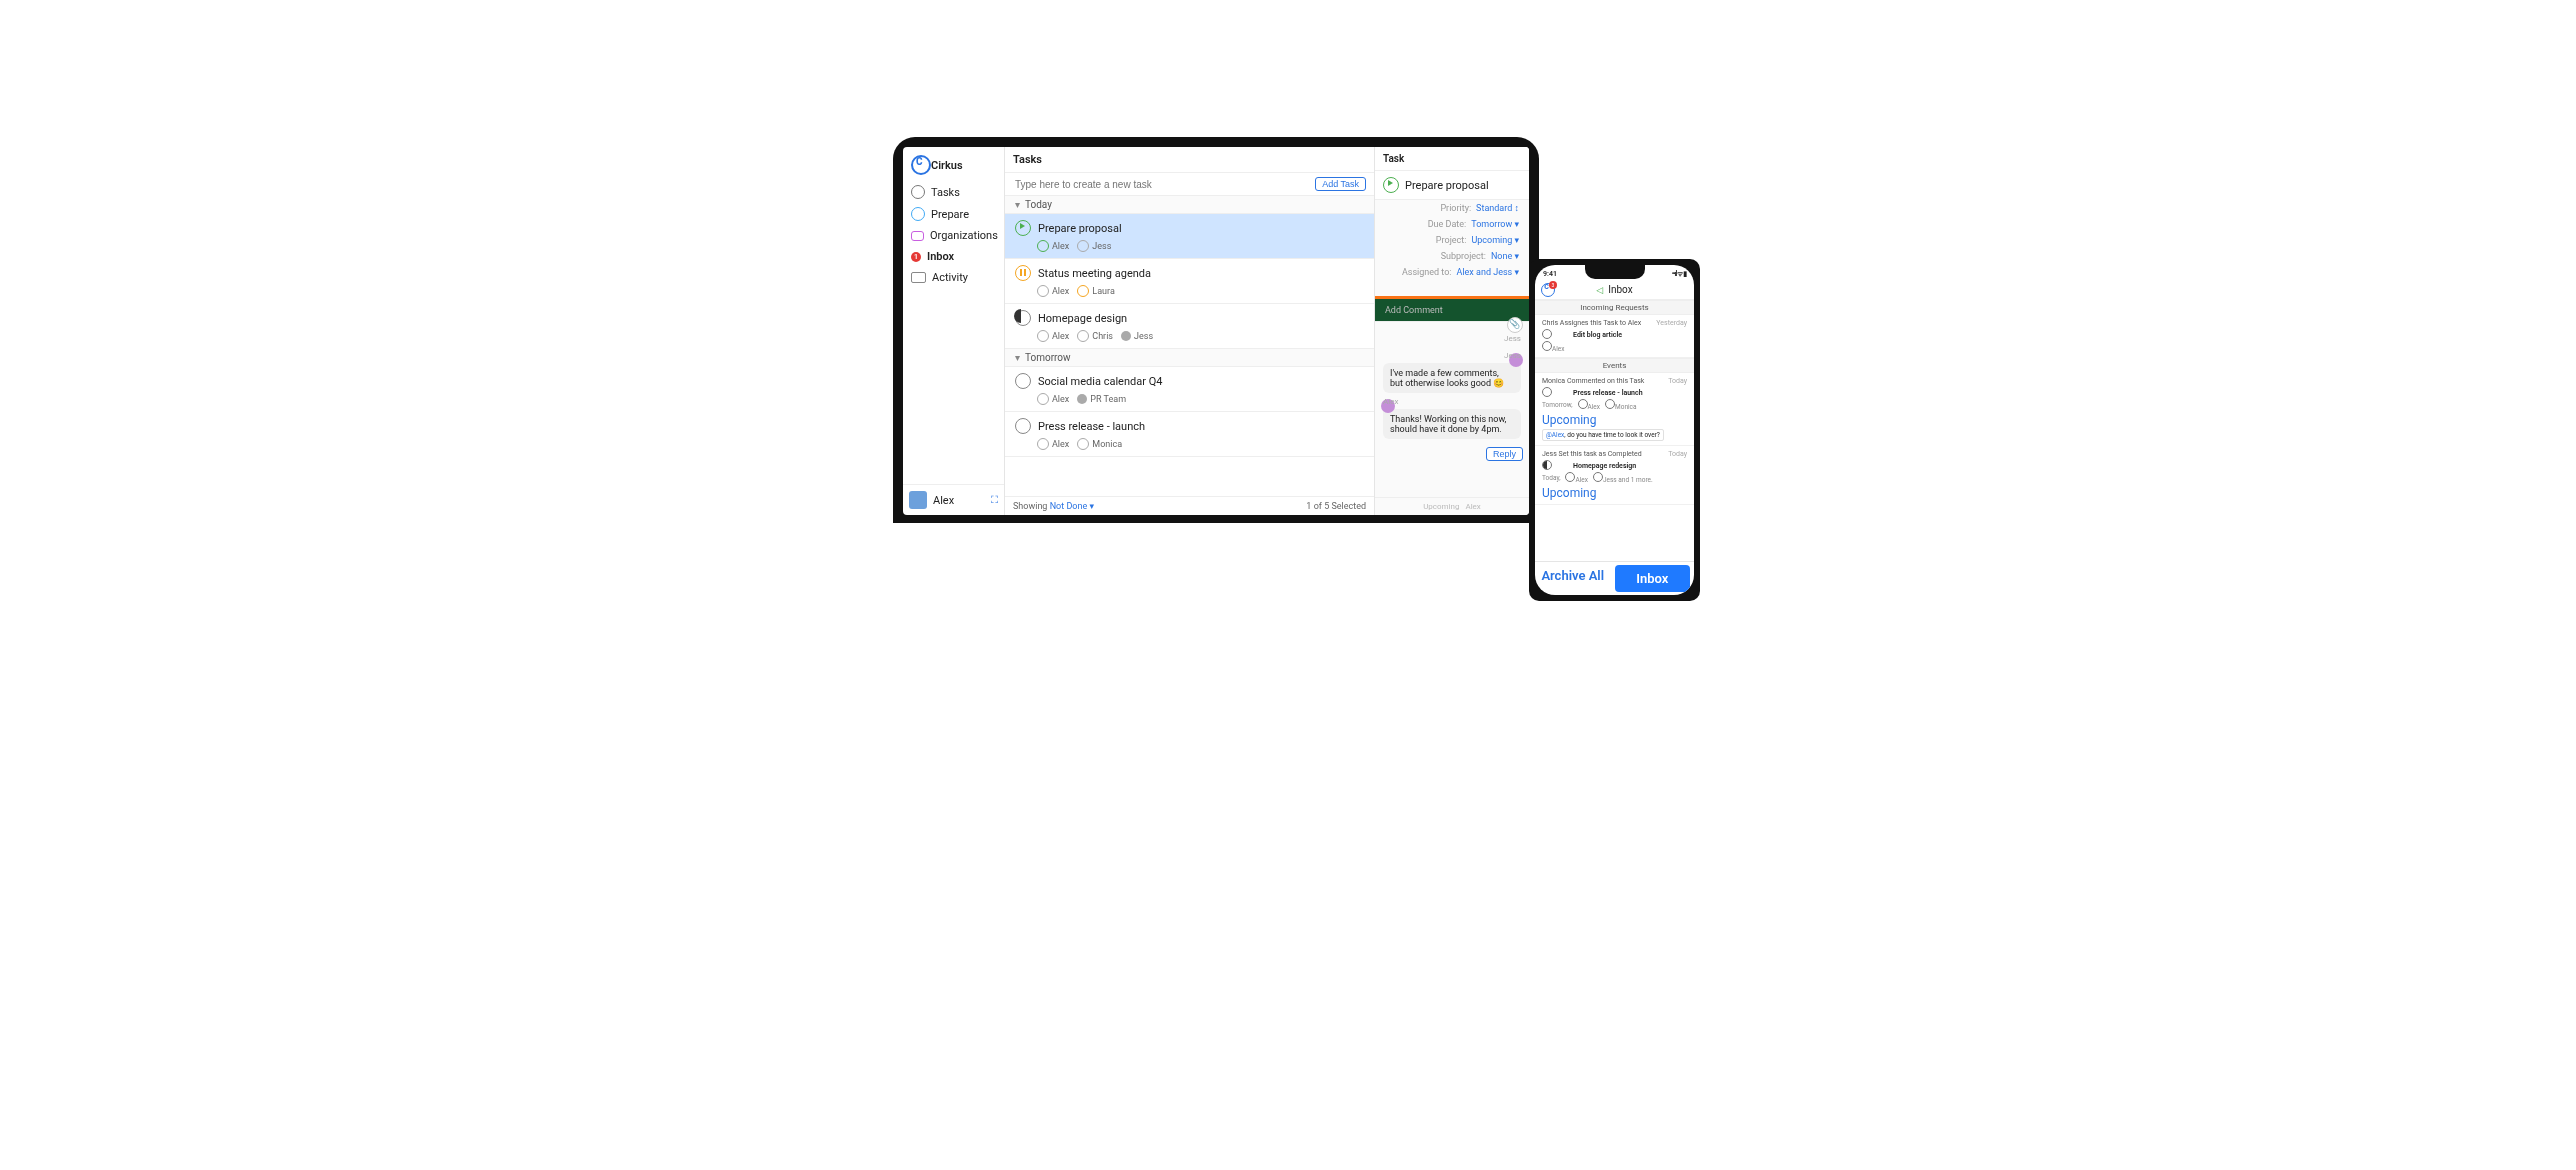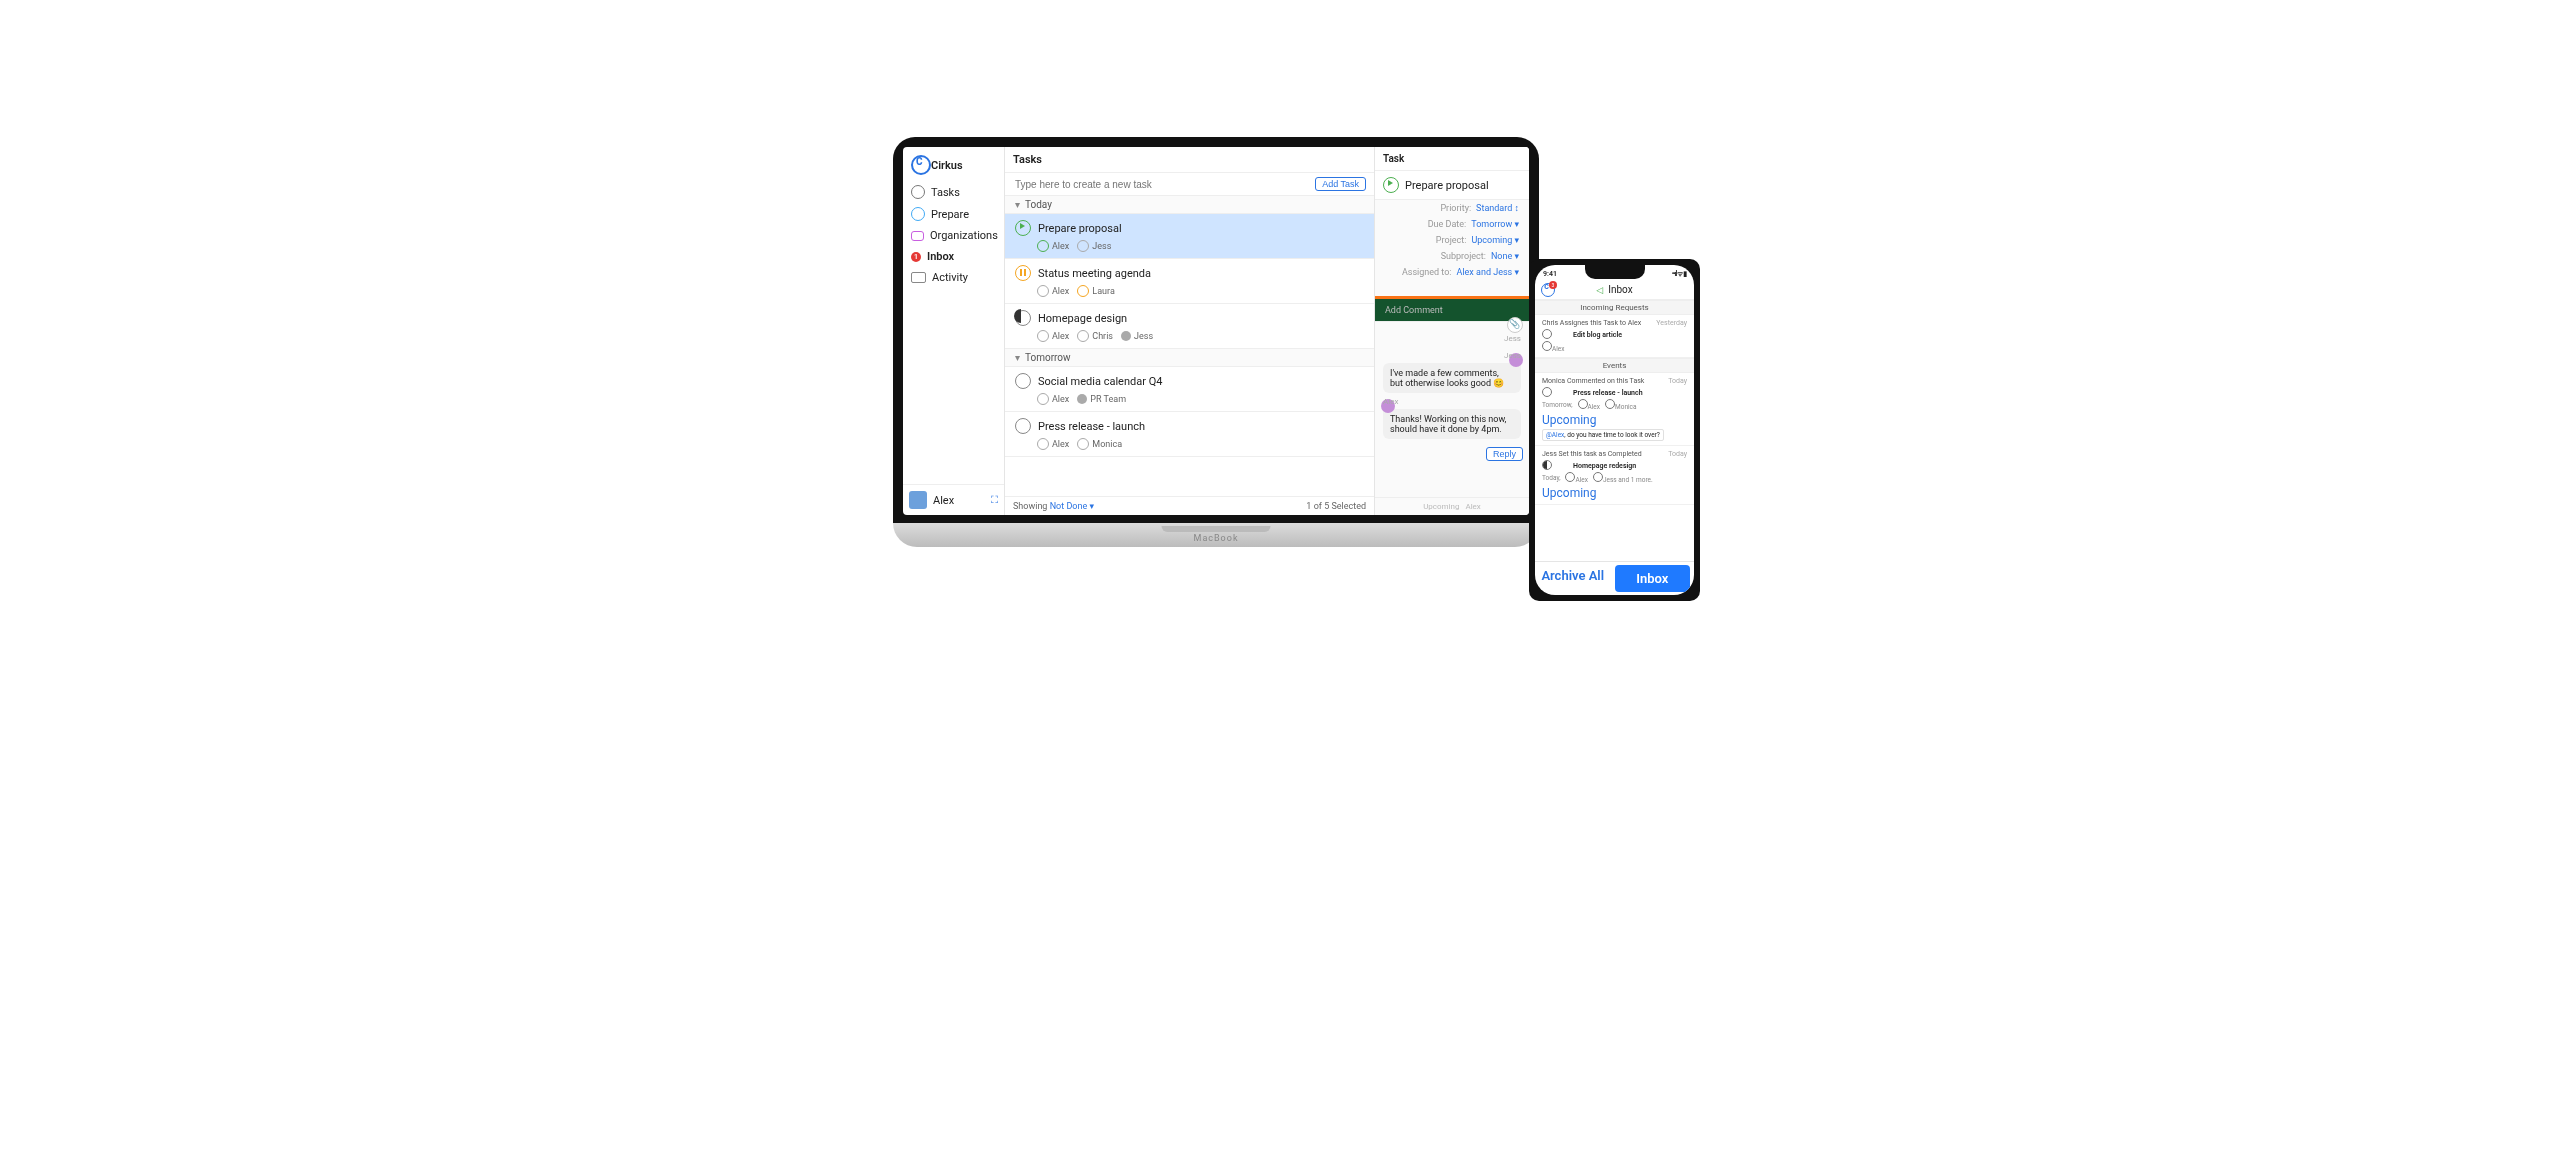--- a/index.html
+++ b/index.html
@@ -246,23 +246,20 @@
           <div class="thread" id="thread">
               <div class="msg right"><span class="msg-av"></span><span class="msg-name">Jess</span>I've made a few comments, but otherwise looks good 😊</div>
               <div class="msg left"><span class="msg-av"></span><span class="msg-name">Alex</span>Thanks! Working on this now, should have it done by 4pm.</div>
             </div>
           <div class="reply-row"><button class="btn-out">Reply</button></div>
           <div class="created-row"><span>Upcoming</span> &nbsp; <span>Alex</span></div>
         </div>
 
       </div>
     </div>
-    <div class="base">
-      <span class="brand">MacBook</span>
-    </div>
   </div>
 
   <div class="phone">
     <div class="notch"></div>
     <div class="phone-screen">
       <div class="status-bar">
         <span>9:41</span>
         <span class="sig">••ıl ᯤ ▮</span>
       </div>
       <div class="ph-head">

